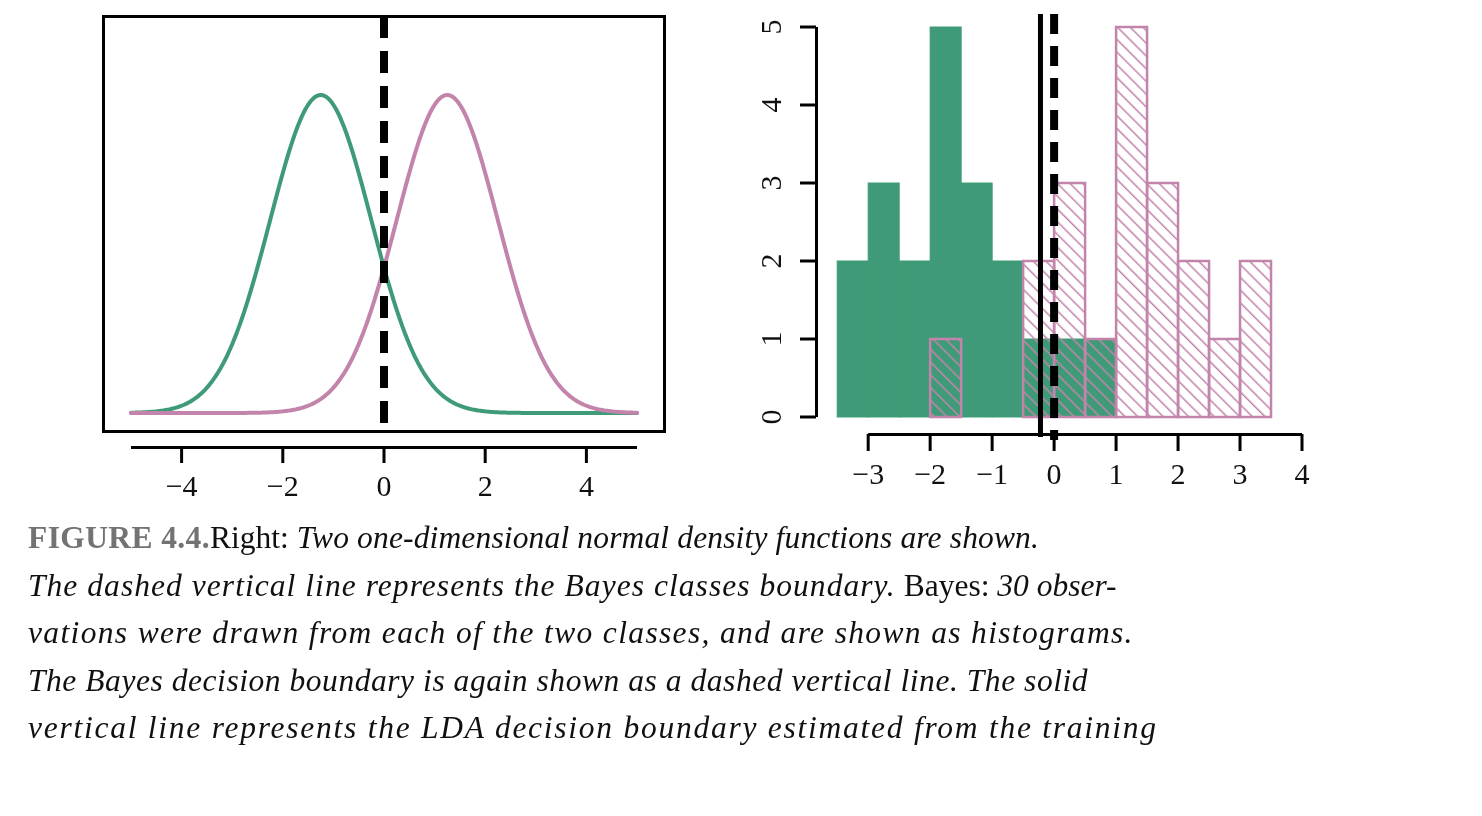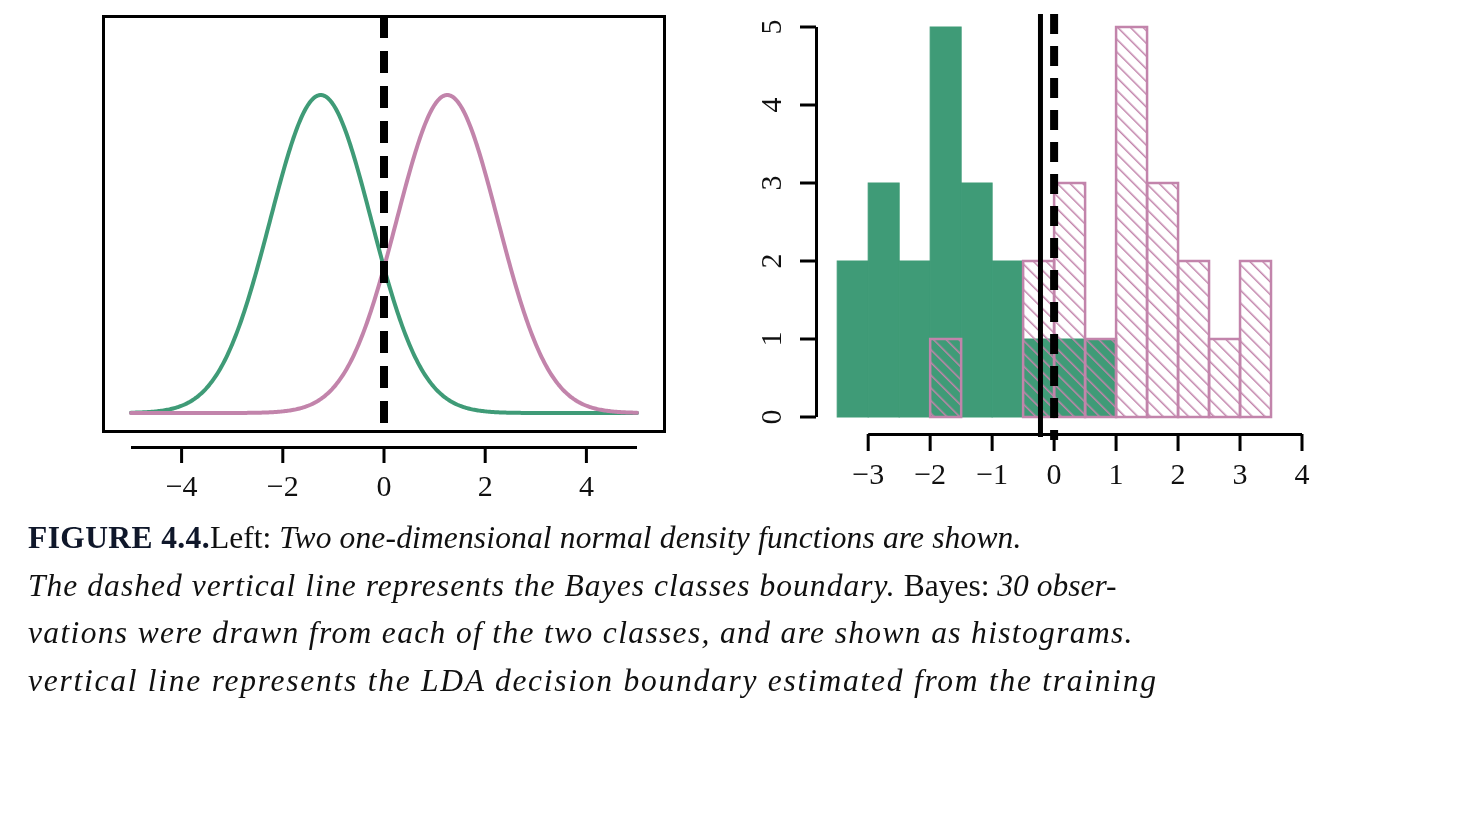--- a/index.html
+++ b/index.html
@@ -35,21 +35,21 @@
     width: 1432px;
   }
   .cap-line {
     font-family: "Liberation Serif", serif;
     font-size: 31.5px;
     line-height: 47.5px;
     white-space: nowrap;
     color: #101010;
   }
   .cap-figlabel {
-    color: #0f172a;
+    color: #737373;
     font-weight: bold;
     font-style: normal;
     letter-spacing: 0.4px;
   }
   .cap-roman { font-style: normal; }
   .cap-ital  { font-style: italic; }
   
   .cap-spread-1 { letter-spacing: 0.15px; text-align: right; }
   .cap-spread-2 { letter-spacing: 1.05px; }
   .cap-spread-3 { letter-spacing: 1.35px; }
@@ -171,31 +171,34 @@
             <text x="582" y="484" text-anchor="middle" font-family="&quot;Liberation Serif&quot;, serif" font-size="30" fill="#101010">4</text>
           </g>
       </g>
     </svg>
   </div>
 
   <div id="caption-block">
 
     <div class="cap-line">
       
-      <span class="cap-figlabel">FIGURE 4.4.</span><span class="cap-roman">Left:</span> <span class="cap-ital cap-spread-1">Two one-dimensional normal density functions are shown.</span>
+      <span class="cap-figlabel">FIGURE 4.4.</span><span class="cap-roman">Right:</span> <span class="cap-ital cap-spread-1">Two one-dimensional normal density functions are shown.</span>
     </div>
 
     <div class="cap-line">
       <span class="cap-ital cap-spread-2">The dashed vertical line represents the Bayes classes boundary.</span> <span class="cap-roman">Bayes:</span> <span class="cap-ital">30 obser-</span>
     </div>
 
     <div class="cap-line">
       <span class="cap-ital cap-spread-3">vations were drawn from each of the two classes, and are shown as histograms.</span>
     </div>
 
+    <div class="cap-line">
+      <span class="cap-ital cap-spread-4">The Bayes decision boundary is again shown as a dashed vertical line. The solid</span>
+    </div>
 
     <div class="cap-line">
       <span class="cap-ital cap-spread-5">vertical line represents the LDA decision boundary estimated from the training</span>
     </div>
 
 
   </div>
 </div>
 
 </body></html>

